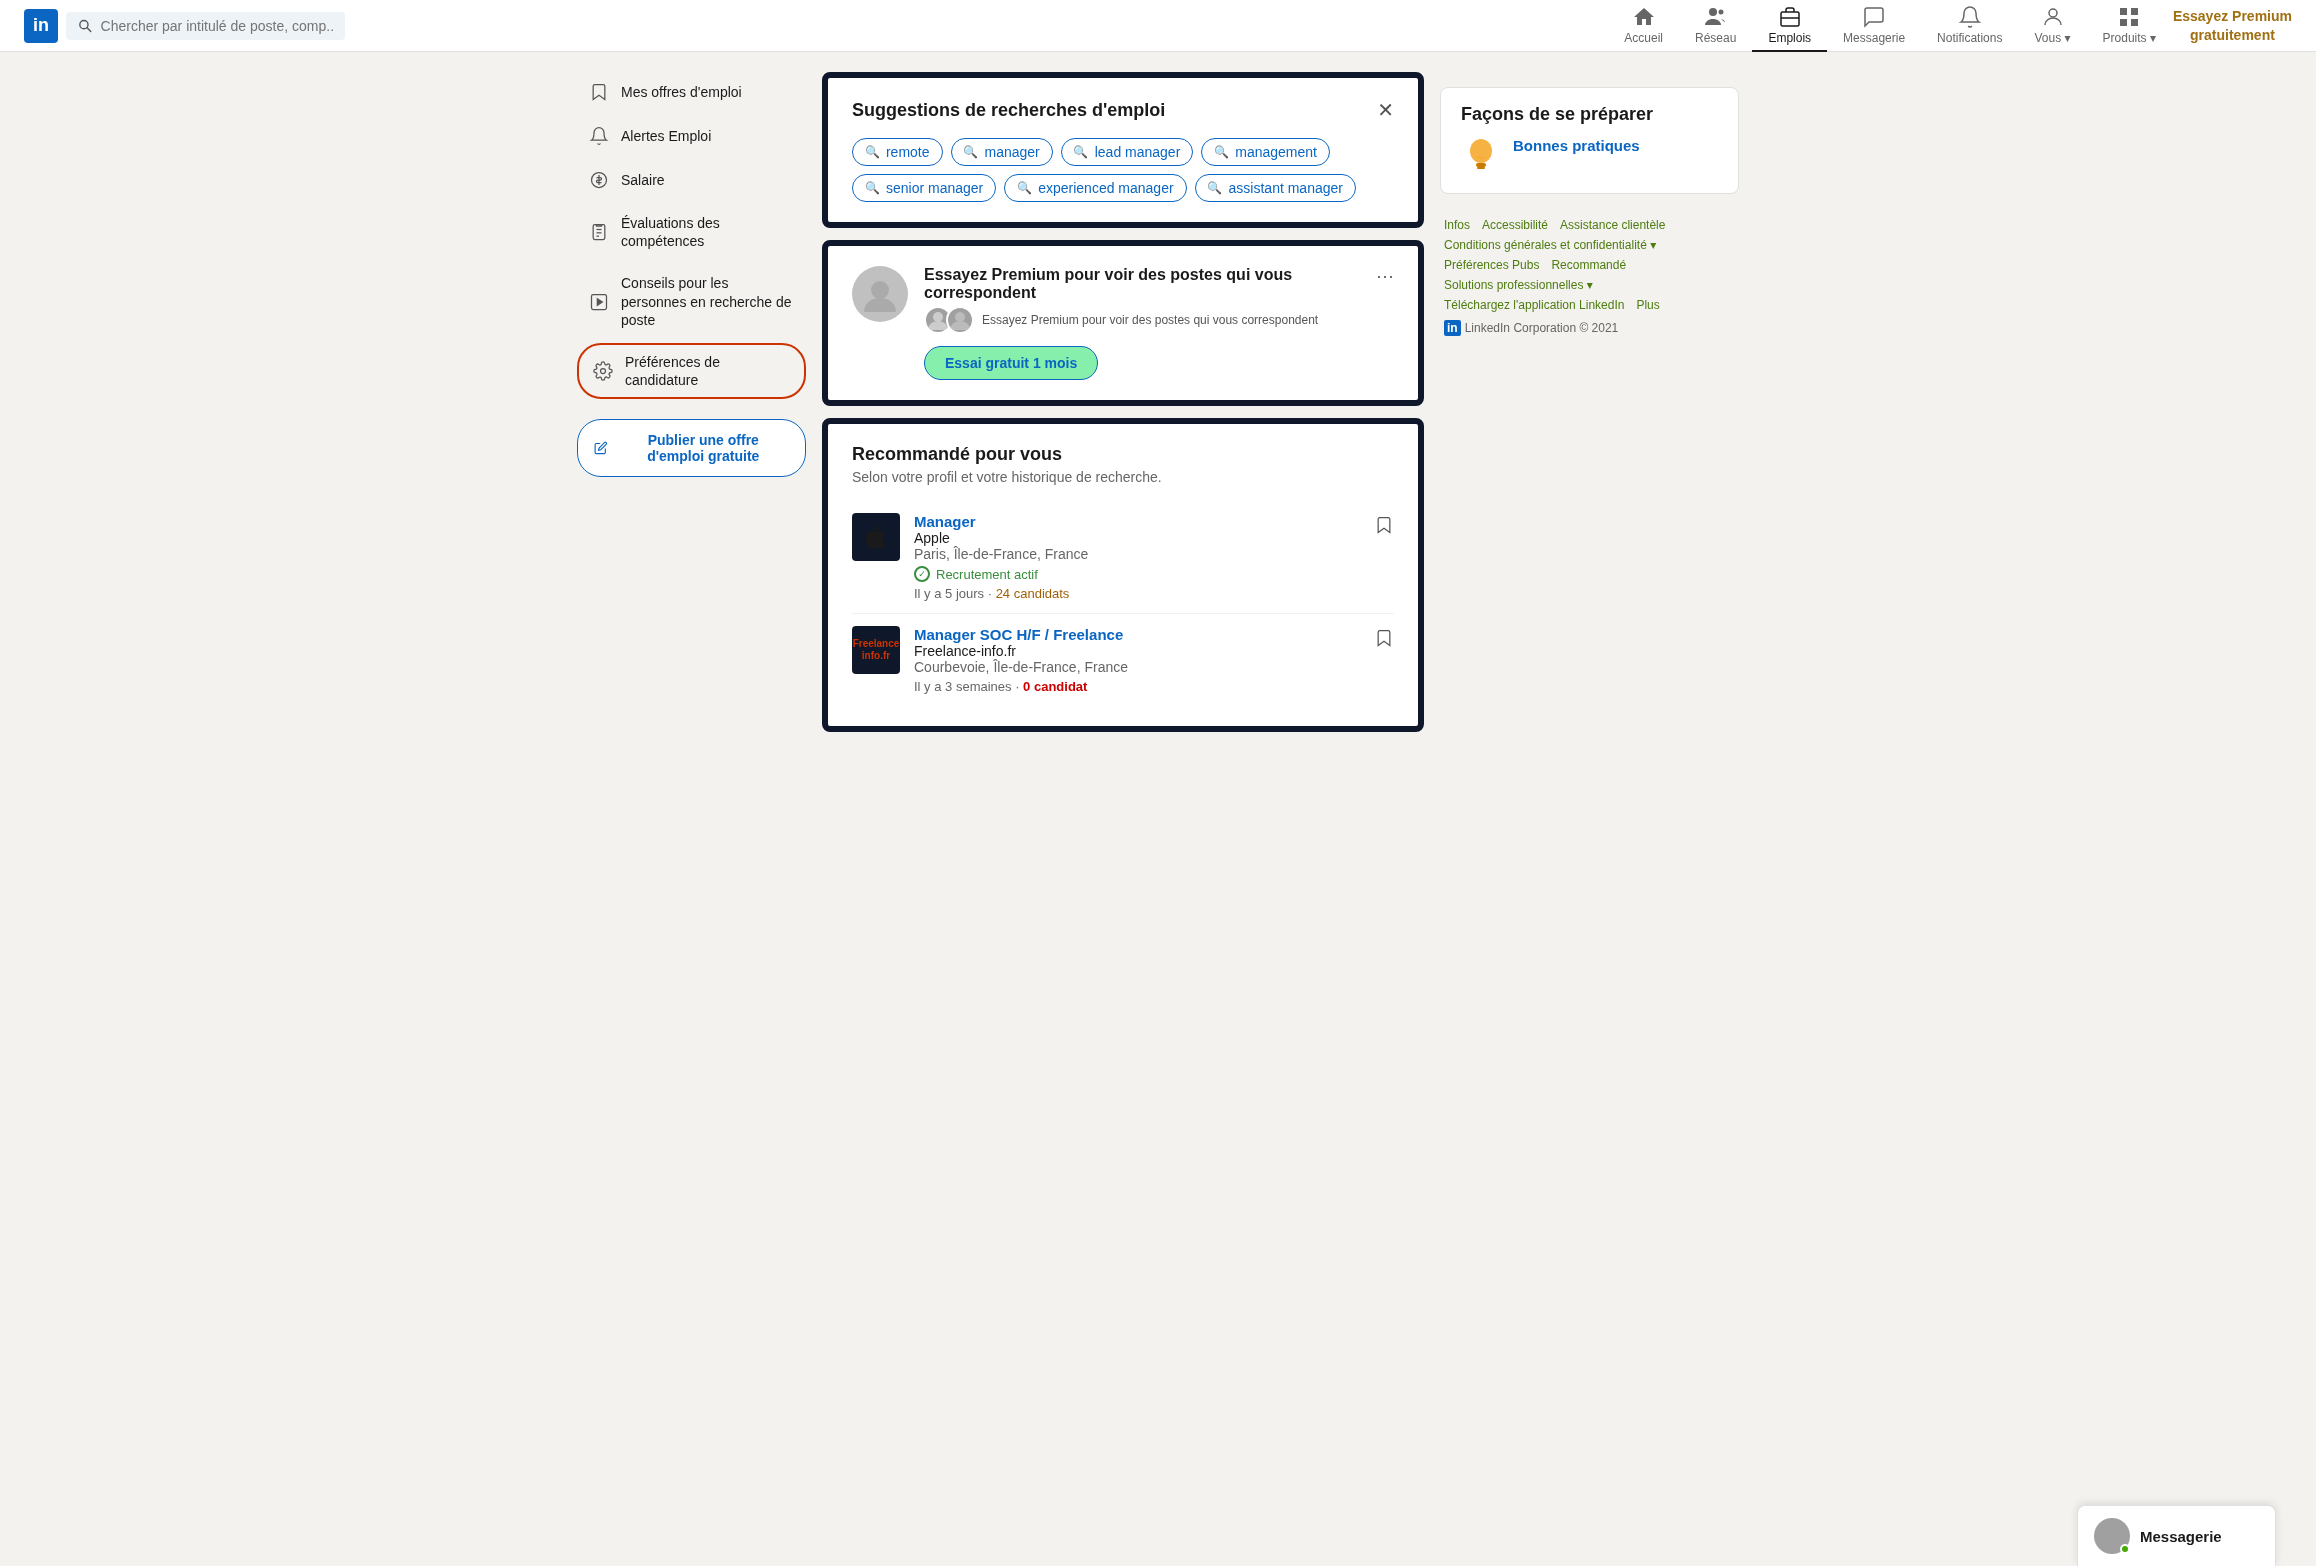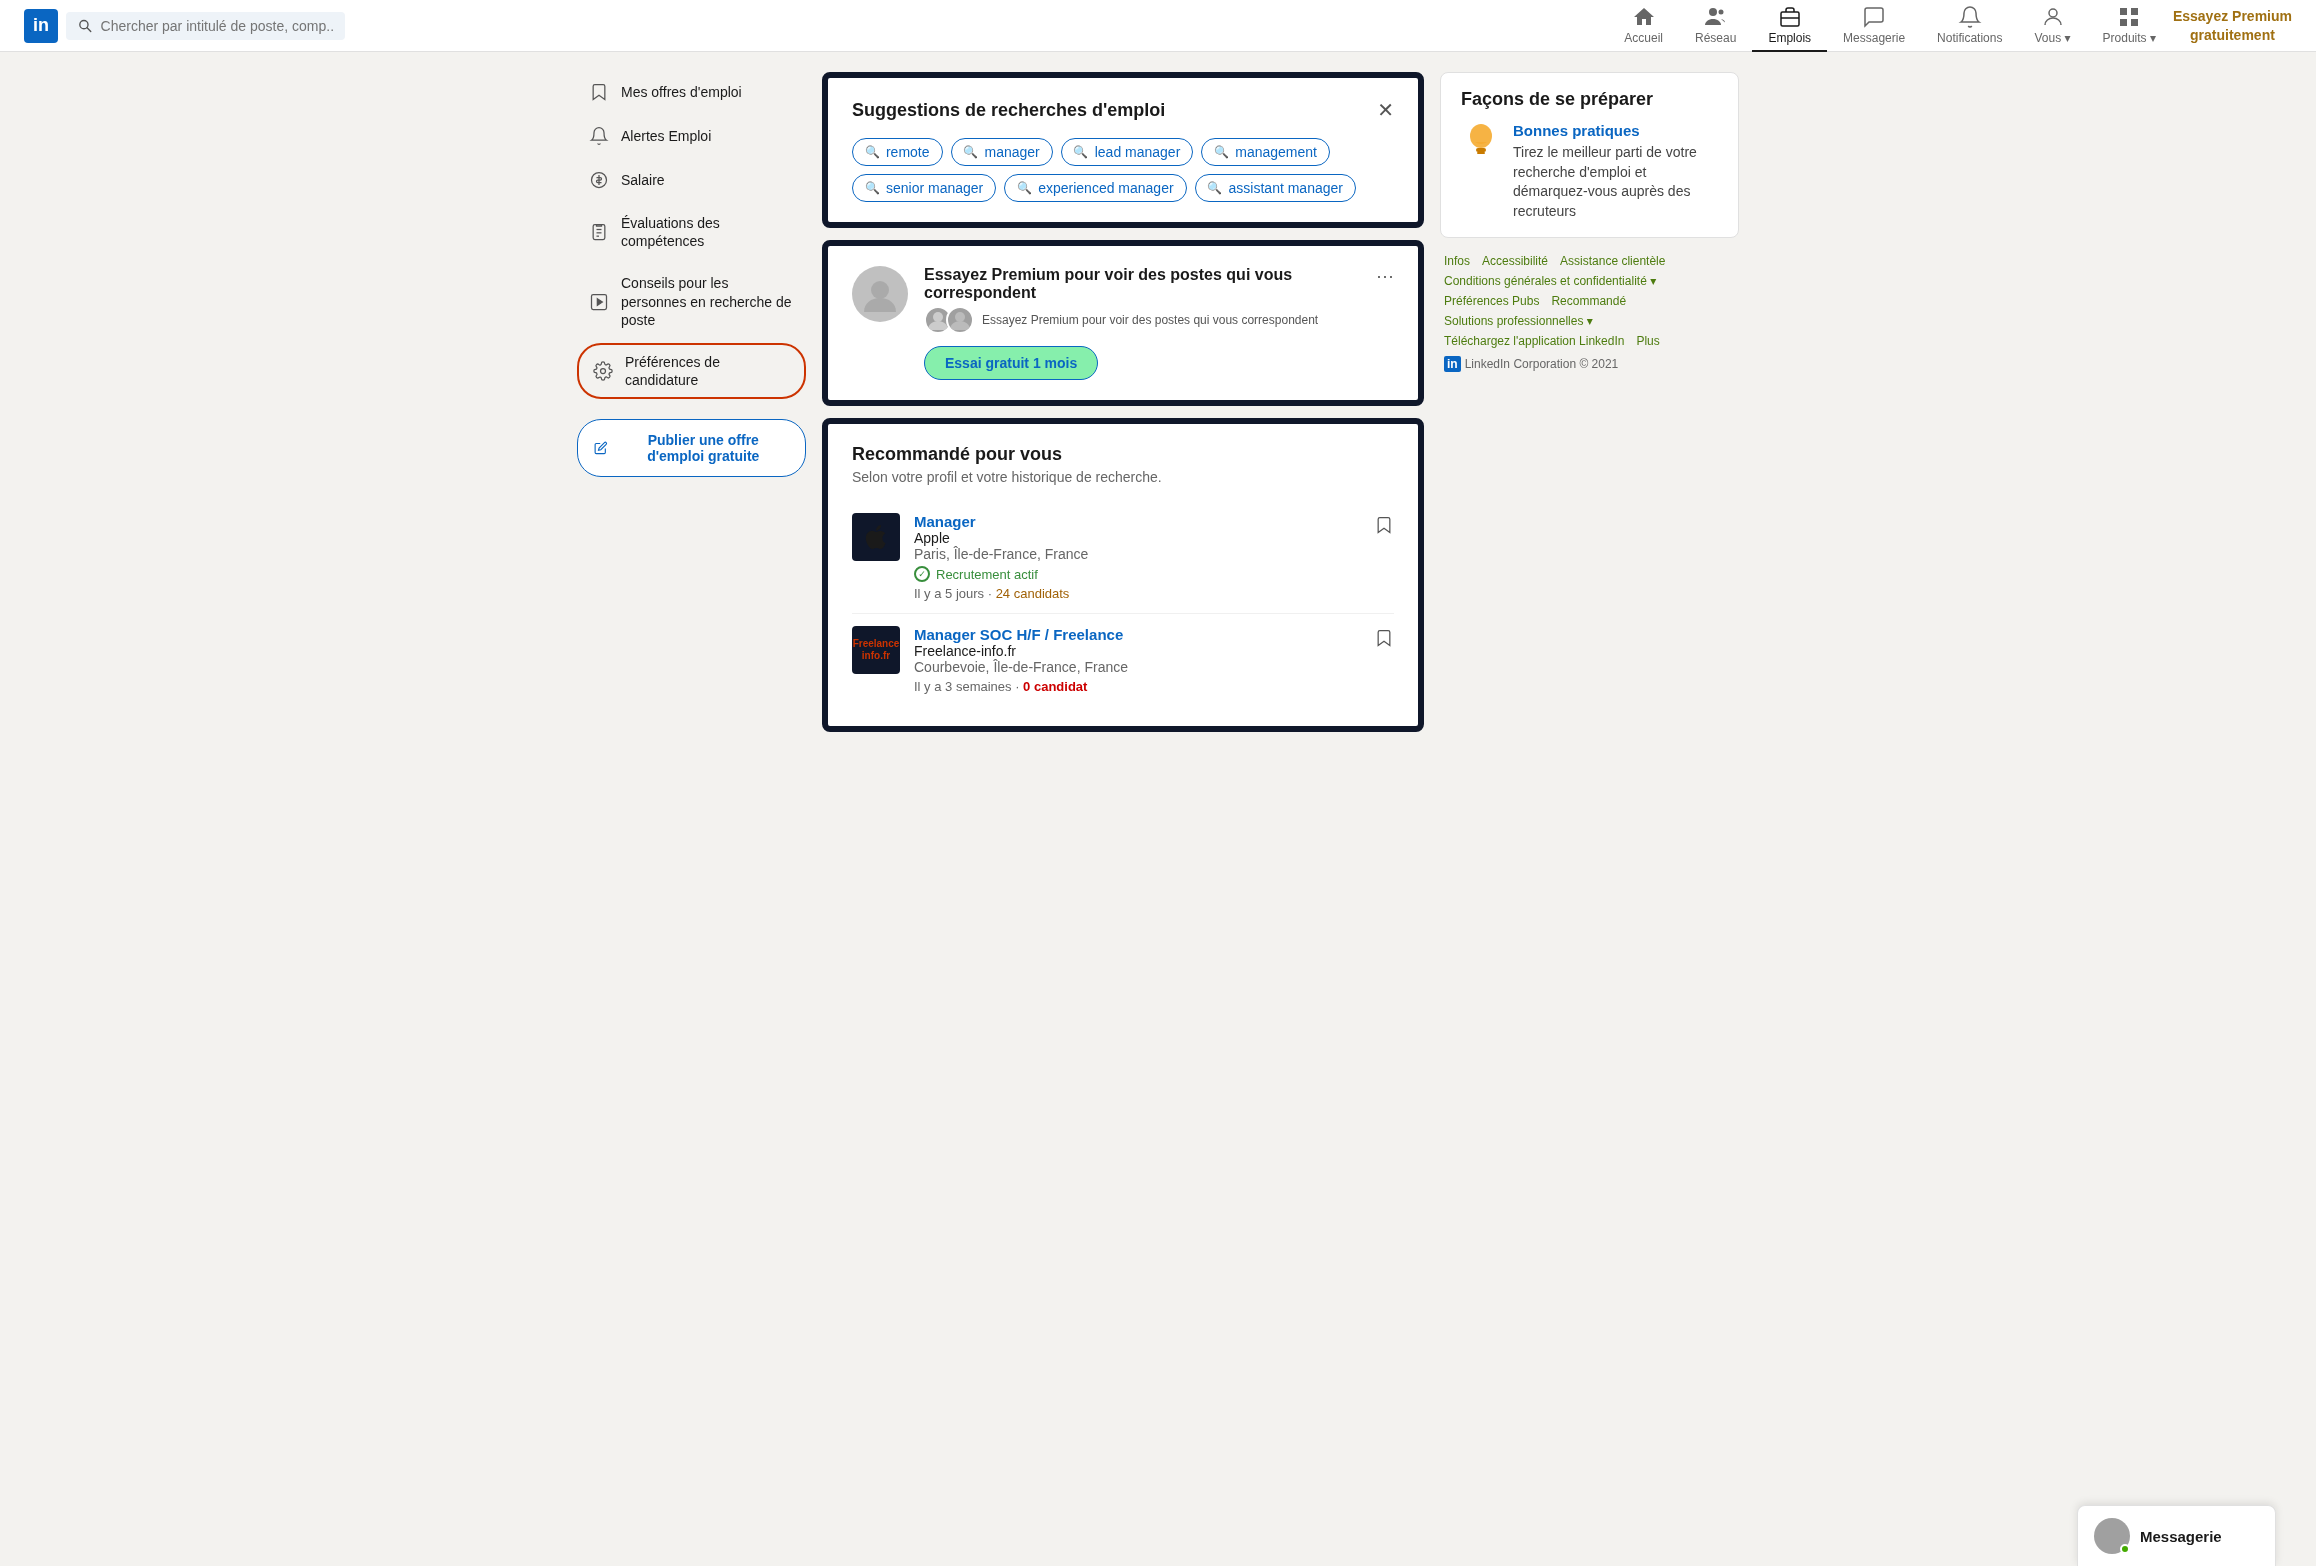--- a/index.html
+++ b/index.html
@@ -213,21 +213,21 @@
     .job-location { font-size: 14px; color: #666; }
     .job-active { display: flex; align-items: center; gap: 6px; font-size: 13px; color: #388e3c; margin-top: 4px; }
     .job-active-dot { width: 16px; height: 16px; border-radius: 50%; border: 2px solid #388e3c; display: flex; align-items: center; justify-content: center; }
     .job-active-dot::after { content: '✓'; font-size: 9px; color: #388e3c; }
     .job-meta { font-size: 13px; color: #666; margin-top: 4px; }
     .job-meta strong { color: #a16207; font-weight: 400; }
     .job-meta-0 { color: #cc0000; font-weight: 600; }
     .bookmark-btn { cursor: pointer; color: #555; font-size: 20px; border: none; background: none; flex-shrink: 0; margin-top: 2px; }
 
     
-    .right-panel { width: 299px; flex-shrink: 0; display: flex; flex-direction: column; gap: 4px; }
+    .right-panel { width: 299px; flex-shrink: 0; display: flex; flex-direction: column; gap: 12px; margin-top: 15px; }
     .right-card { background: #fff; border-radius: 8px; border: 1px solid #e0e0e0; padding: 16px 20px; }
     .right-title { font-size: 18px; font-weight: 600; margin-bottom: 12px; }
     .bonnes-pratiques { display: flex; gap: 12px; align-items: flex-start; }
     .bulb-icon { width: 40px; height: 40px; flex-shrink: 0; display: flex; align-items: center; justify-content: center; }
     .bonnes-label { color: #0a66c2; font-weight: 700; font-size: 15px; margin-bottom: 4px; }
     .bonnes-desc { font-size: 14px; color: #444; line-height: 1.4; }
 
     
     .footer-links { display: flex; flex-wrap: wrap; gap: 6px 12px; font-size: 12px; color: #666; }
     .footer-link { cursor: pointer; text-decoration: none; color: #4d7c0f; }
@@ -541,21 +541,20 @@
         <div class="bulb-icon">
           <svg width="36" height="44" viewBox="0 0 36 44">
             <ellipse cx="18" cy="16" rx="11" ry="12" fill="#f5a623" opacity="0.85"></ellipse>
             <rect x="13" y="28" width="10" height="4" rx="2" fill="#c97b00"></rect>
             <rect x="14" y="32" width="8" height="2" rx="1" fill="#c97b00"></rect>
             <path d="M12 22 Q18 26 24 22" fill="#f5a623" opacity="0.5"></path>
           </svg>
         </div>
         <div>
           <div class="bonnes-label">Bonnes pratiques</div>
-          <div class="bonnes-desc">Tirez le meilleur parti de votre recherche d'emploi et démarquez-vous auprès des recruteurs</div>
         </div>
       </div>
     </div>
 
     <div style="padding: 12px 4px;">
       <div class="footer-links">
         <a class="footer-link">Infos</a>
         <a class="footer-link">Accessibilité</a>
         <a class="footer-link">Assistance clientèle</a>
         <a class="footer-link">

